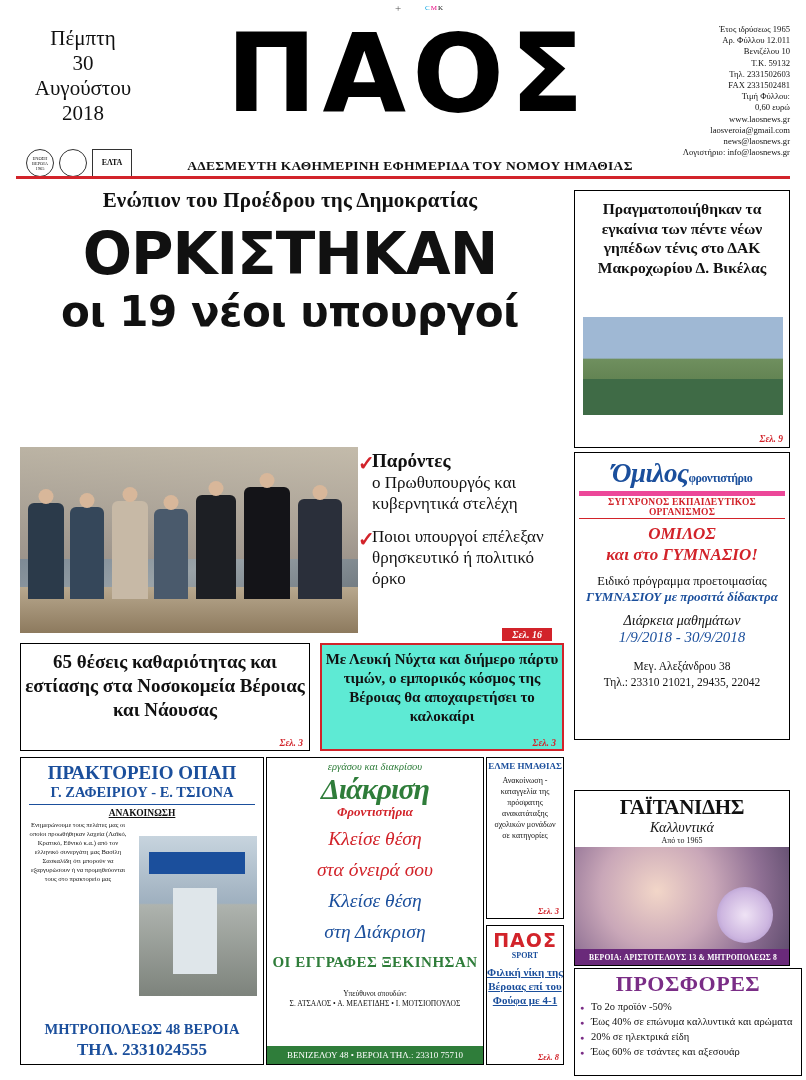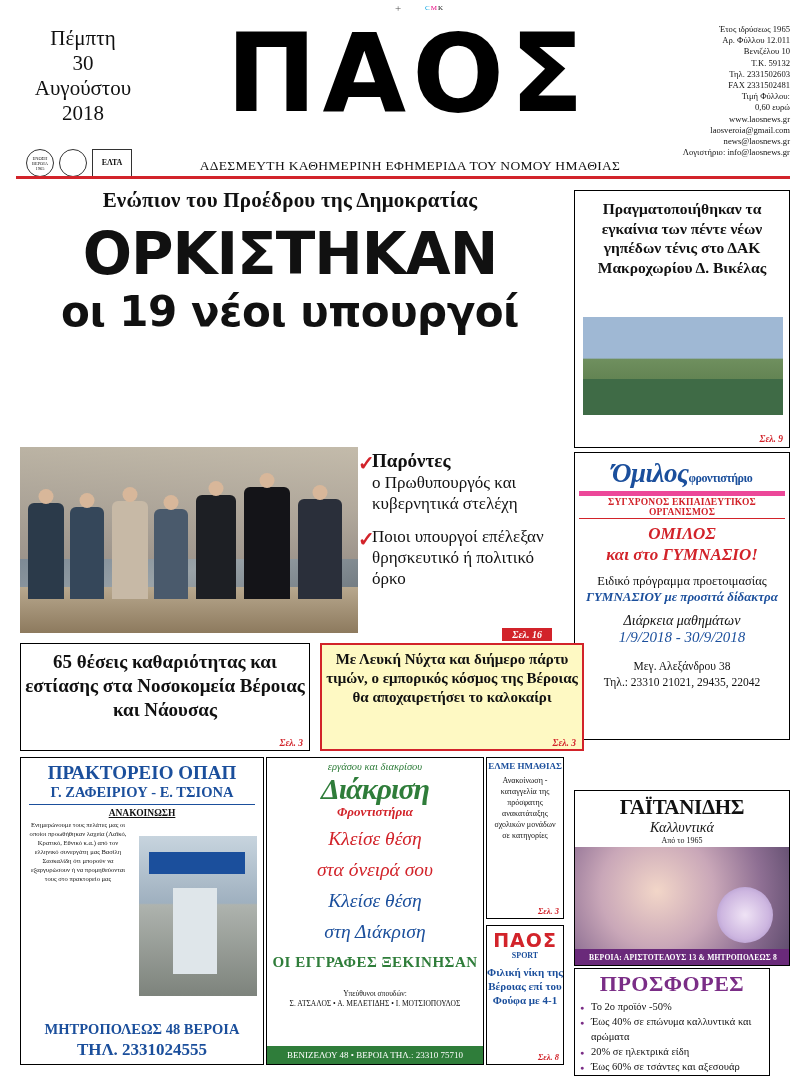--- a/index.html
+++ b/index.html
@@ -36,21 +36,21 @@
   .logo .naos {
     font-family: "DejaVu Sans", sans-serif;
     font-weight: bold;
     font-size: 108px;
     letter-spacing: 6px;
     line-height: 112px;
     color: #000;
   }
   .subtitle {
     position: absolute; left: 150px; top: 140px; width: 520px;
-    text-align: center; font-size: 13.5px; font-weight: normal; letter-spacing: .3px;
+    text-align: center; font-size: 13.5px; font-weight: bold; letter-spacing: .3px;
     font-family: "Liberation Serif", serif;
   }
   .info-block {
     position: absolute; right: 16px; top: 6px; width: 150px;
     text-align: right; font-size: 8.6px; line-height: 11.2px; color: #111;
   }
   .info-block .last { color: #111; }
   .badges {
     position: absolute; left: 26px; top: 128px; width: 120px; height: 34px;
     display: flex; align-items: center; gap: 5px;
@@ -175,21 +175,21 @@
     border-radius: 50%; background: radial-gradient(circle, #efe3f5 0%, #cdb6e0 60%, #9f86c0 100%);
   }
   .ad-gait .strip {
     position: absolute; left: 0; bottom: 0; width: 216px; height: 16px;
     background: #6a2a7a; color: #fff; font-size: 7.6px; font-weight: bold;
     display: flex; align-items: center; justify-content: center; letter-spacing: .2px;
   }
 
   
   .box-prosf {
-    position: absolute; left: 574px; top: 968px; width: 196px; height: 108px;
+    position: absolute; left: 574px; top: 968px; width: 228px; height: 108px;
     border: 1px solid #000; background: #fff;
   }
   .box-prosf .ttl {
     text-align: center; font-size: 22px; font-weight: bold; color: #7a2d86;
     letter-spacing: .5px; margin-top: 2px;
   }
   .box-prosf ul { margin: 2px 0 0 0; padding: 0 6px 0 16px; list-style: none; }
   .box-prosf li { font-size: 10.5px; line-height: 15px; position: relative; }
   .box-prosf li::before {
     content: "●"; color: #7a2d86; font-size: 7px; position: absolute; left: -11px; top: 2px;
@@ -212,22 +212,22 @@
   .box-65 {
     position: absolute; left: 20px; top: 643px; width: 290px; height: 108px;
     border: 1px solid #000; background: #fff;
   }
   .box-65 .t {
     text-align: center; font-size: 19px; font-weight: bold; line-height: 24px; padding-top: 6px;
   }
   .box-65 .sel { position: absolute; right: 6px; bottom: 2px; color: #d2232a; font-size: 9.5px; font-style: italic; font-weight: bold; }
 
   .box-lefki2 {
-    position: absolute; left: 320px; top: 643px; width: 264px; height: 108px;
-    border: 2px solid #d2232a; background: #fef9c3;
+    position: absolute; left: 320px; top: 643px; width: 244px; height: 108px;
+    border: 2px solid #d2232a; background: #5eead4;
   }
   .box-lefki2 .t {
     text-align: center; font-size: 15px; font-weight: bold; line-height: 19px; padding-top: 5px;
   }
   .box-lefki2 .sel { position: absolute; right: 6px; bottom: 1px; color: #d2232a; font-size: 9.5px; font-style: italic; font-weight: bold; }
 
   
   .ad-opap {
     position: absolute; left: 20px; top: 757px; width: 244px; height: 308px;
     border: 1px solid #000; background: #fff; overflow: hidden;
@@ -289,21 +289,21 @@
   .box-elme .sel { position: absolute; right: 4px; bottom: 2px; color: #d2232a; font-size: 8.5px; font-style: italic; font-weight: bold; }
   .box-sport {
     position: absolute; left: 0; top: 168px; width: 78px; height: 140px;
     border: 1px solid #000; background: #fff;
   }
   .box-sport .logo2 {
     text-align: center; font-family: "DejaVu Sans", sans-serif; font-weight: bold;
     font-size: 19px; color: #d2232a; letter-spacing: 1px; margin-top: 3px;
   }
   .box-sport .sp { text-align: center; font-size: 8px; font-weight: bold; color: #1b4f9c; }
-  .box-sport .t { text-align: center; font-size: 11px; font-weight: bold; color: #1b4f9c; line-height: 14px; margin-top: 5px; }
+  .box-sport .t { text-align: center; font-size: 11px; font-weight: bold; color: #1b4f9c; line-height: 14px; margin-top: 5px; text-decoration: underline; }
   .box-sport .sel { position: absolute; right: 4px; bottom: 2px; color: #d2232a; font-size: 8.5px; font-style: italic; font-weight: bold; }
 </style>
 </head>
 <body>
 
 <div class="page">
 
   <div class="cropmarks">
     <div class="plus">+</div>
     <div class="cmyk">

